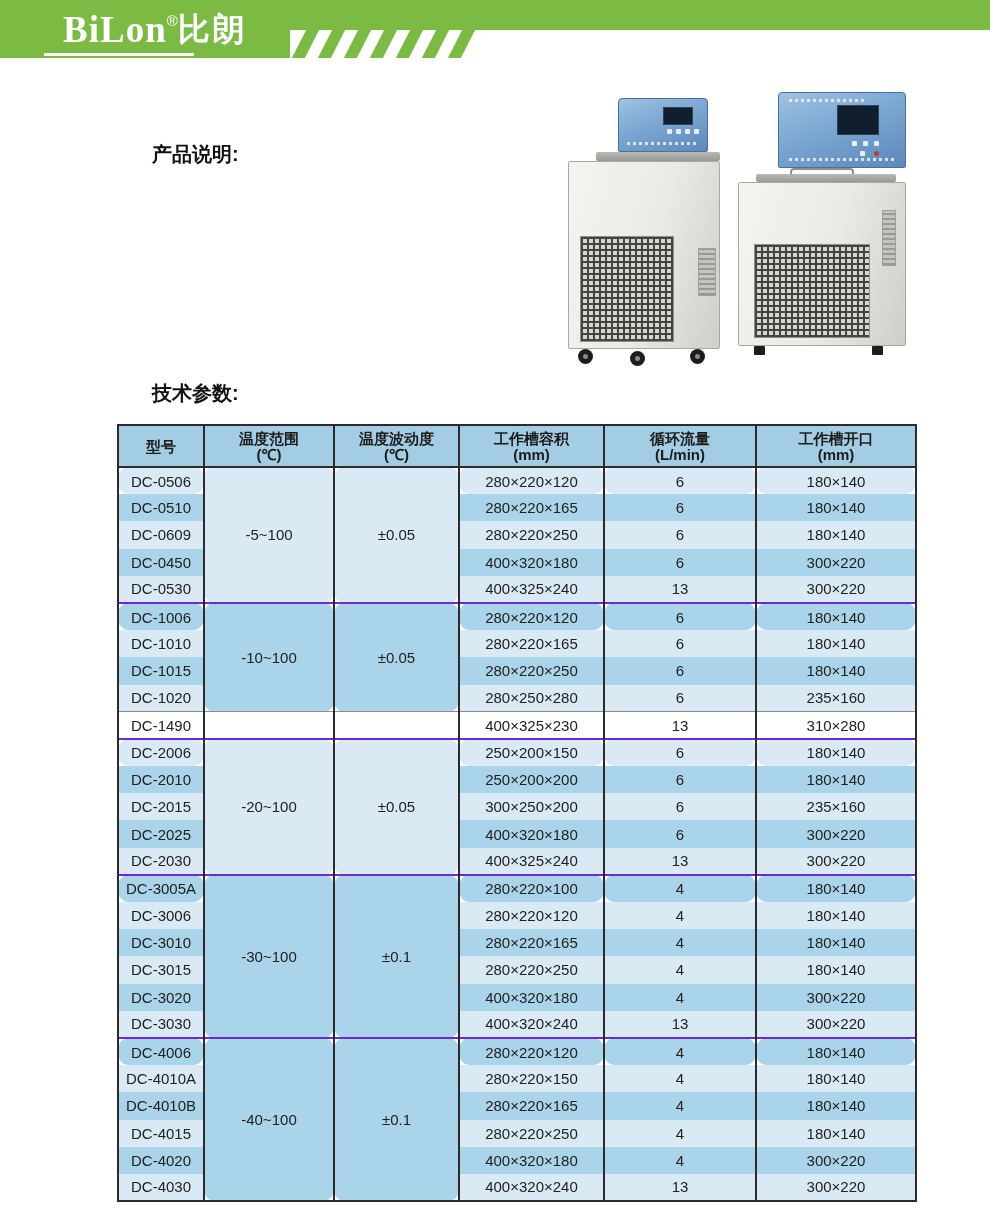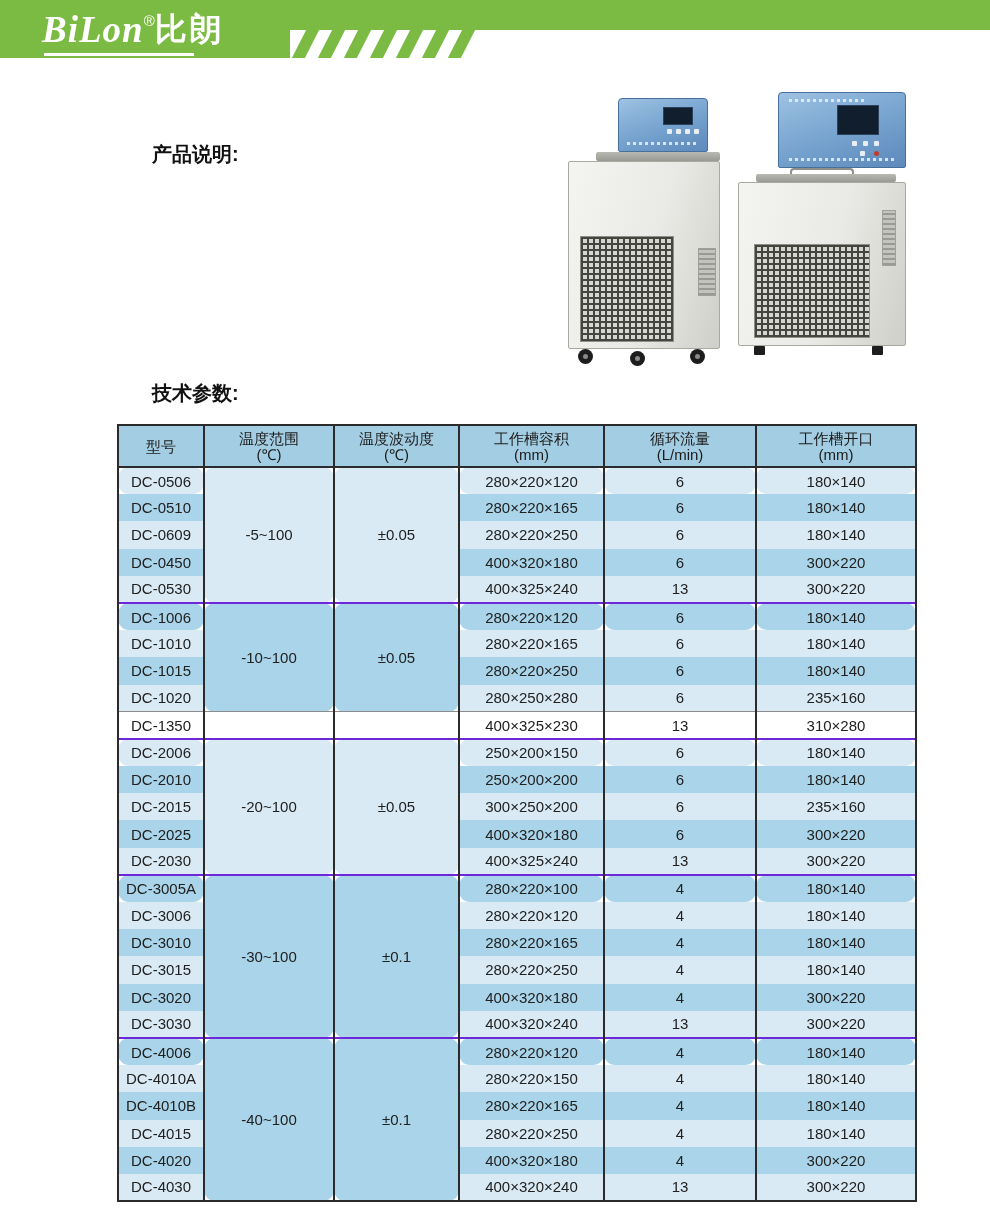--- a/index.html
+++ b/index.html
@@ -6,22 +6,22 @@
   html,body { background:#ffffff; }
   .page { position:relative; width:990px; height:1228px; background:#ffffff;
           font-family:"Liberation Sans", sans-serif; overflow:hidden; margin:0 auto; }
 
   
   .bar-top  { position:absolute; top:0; left:0; width:990px; height:30px; background:#7CBB43; }
   .bar-left { position:absolute; top:0; left:0; width:290px; height:58px; background:#7CBB43; }
   .stripes  { position:absolute; top:30px; left:299px; height:28px; display:flex; }
   .stripe   { width:13px; margin-right:13px; background:#7CBB43; transform:skewX(-27deg); }
   .logo { position:absolute; left:42px; top:8px; color:#ffffff; white-space:nowrap; }
-  .logo-script { font-family:"Liberation Serif", serif; font-style:italic; font-weight:bold;
-                 font-size:37px; letter-spacing:1px; }
+  .logo-script { font-family:"Liberation Serif", serif; font-weight:bold;
+                 font-size:37px; letter-spacing:1px;margin-left:21px; }
   .logo-reg { font-size:15px; position:relative; top:-16px; font-family:"Liberation Sans",sans-serif; }
   .logo-cn  { font-size:32px; font-weight:bold; letter-spacing:3px; position:relative; top:-2px; }
   .logo-underline { position:absolute; left:44px; top:53px; width:150px; height:3px; background:#ffffff; }
 
   
   .title   { position:absolute; left:112px; top:104px; font-size:23px; font-weight:bold; color:#111111; }
   .subhead { position:absolute; font-size:20px; font-weight:bold; color:#111111;margin-left:40px; }
   .subhead.desc  { left:112px; top:141px; }
   .subhead.specs { left:112px; top:380px; }
   .desc-text { position:absolute; left:112px; top:174px; width:452px; font-size:17px;
@@ -51,21 +51,21 @@
   .u-foot { width:11px; height:9px; background:#1d1d1d; border-radius:1px; }
   .u-handle { height:6px; border:2px solid #8f8f89; border-bottom:none; border-radius:4px 4px 0 0; background:transparent; }
 
   
   table.specs { position:absolute; left:117px; top:424px; width:798px;
                 border-collapse:collapse; table-layout:fixed;
                 border:2px solid #2b2b2b; }
   col.c0{width:86px;} col.c1{width:130px;} col.c2{width:125px;}
   col.c3{width:145px;} col.c4{width:152px;} col.c5{width:160px;}
   table.specs th { background:#A3CDE2; border:2px solid #2b2b2b; height:42px;
-                   font-size:15px; font-weight:normal; color:#1b1b1b;
+                   font-size:15px; font-weight:bold; color:#1b1b1b;
                    text-align:center; vertical-align:middle; padding:0; }
   .h-main { line-height:17px; } .h-sub { line-height:16px; }
   table.specs td { border-left:2px solid #2b2b2b; border-right:2px solid #2b2b2b;
                    font-size:15px; color:#212121; text-align:center;
                    vertical-align:middle; padding:0; }
   table.specs tbody tr { height:27.2px; }
   tr.row-L { background:#D9EAF5; }
   tr.row-D { background:#AAD4E9; }
   tr.row-W { background:#ffffff; }
   tr.group-start td { border-top:2px solid #6d28d9;border-radius:11px; }
@@ -226,21 +226,21 @@
           <td>6</td>
           <td>180×140</td>
         </tr>
         <tr class="row-L">
           <td>DC-1020</td>
           <td>280×250×280</td>
           <td>6</td>
           <td>235×160</td>
         </tr>
         <tr class="row-W thin-top">
-          <td>DC-1350</td>
+          <td>DC-1490</td>
           <td></td>
           <td></td>
           <td>400×325×230</td>
           <td>13</td>
           <td>310×280</td>
         </tr>
         <tr class="row-L group-start">
           <td>DC-2006</td>
           <td rowspan="5" class="merged">-20~100</td>
           <td rowspan="5" class="merged">±0.05</td>

